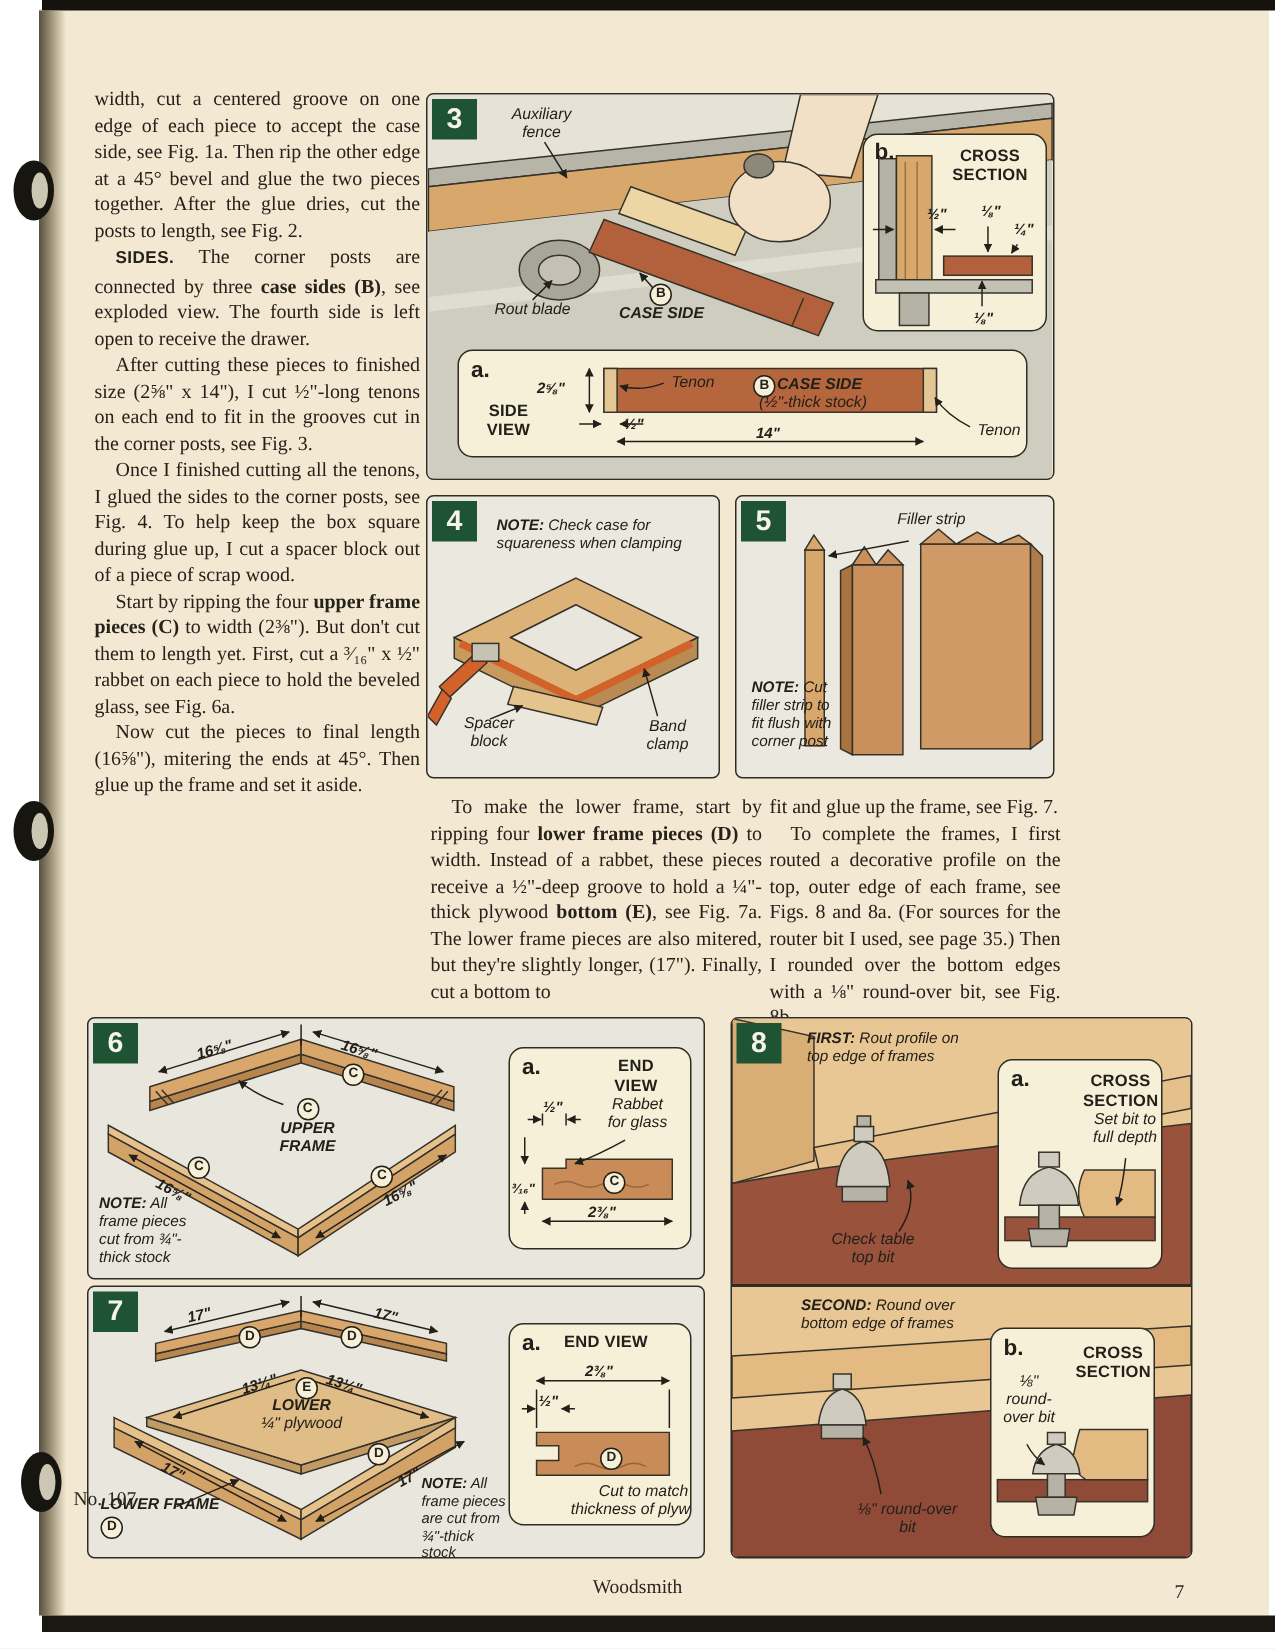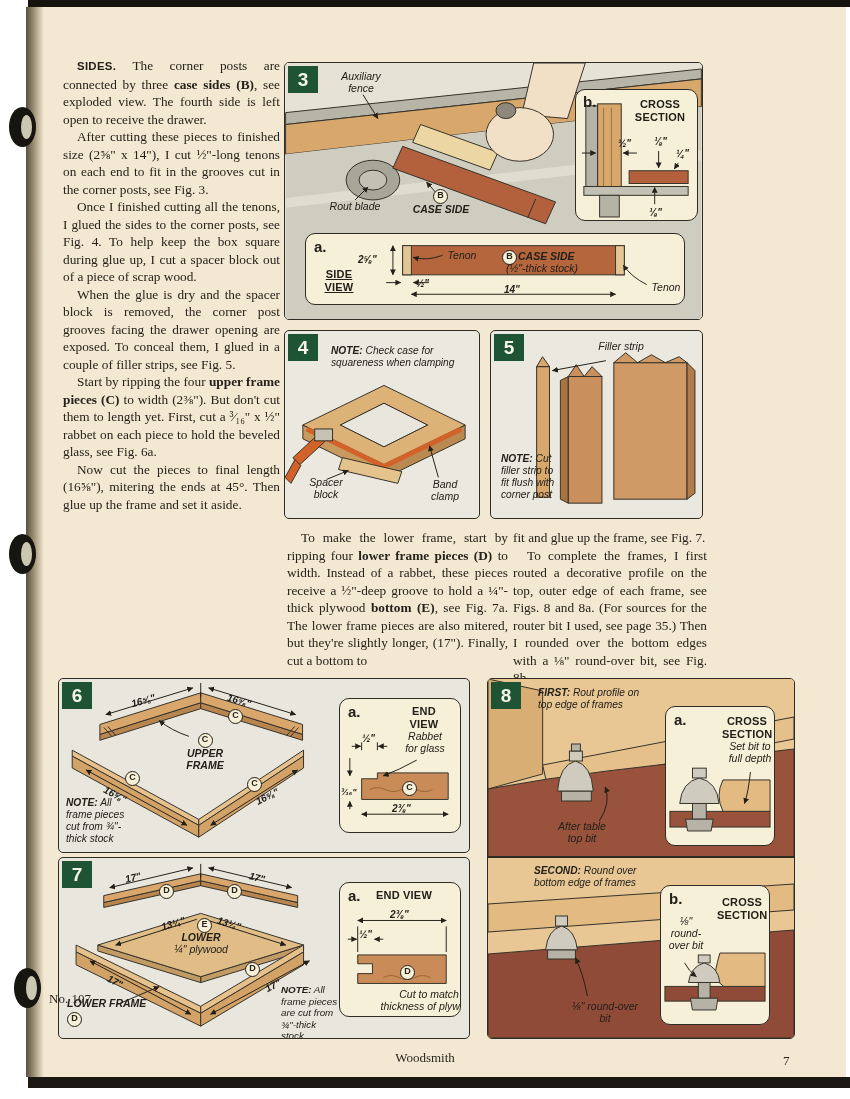--- a/index.html
+++ b/index.html
@@ -40,24 +40,24 @@
 
 <div class="page-bg"></div>
 <div class="edge-top"></div>
 <div class="edge-left"></div>
 <div class="edge-bottom"></div>
 <div class="hole" style="left:9px;top:107px;"></div>
 <div class="hole" style="left:9px;top:534px;"></div>
 <div class="hole" style="left:14px;top:968px;"></div>
 
 <div class="col" style="left:63px;top:57px;width:217px;">
+  <p class="noind"><span>width, cut a centered groove on one edge of each piece to accept the case side, see Fig. 1a. Then rip the other edge at a 45° bevel and glue the two pieces together. After the glue dries, cut the posts to length, see Fig. 2.</span></p>
   <p><span class="rb rsc">SIDES.</span><span> The corner posts are connected by three </span><span class="rb">case sides (B)</span><span>, see exploded view. The fourth side is left open to receive the drawer.</span></p>
   <p><span>After cutting these pieces to finished size (2⅝" x 14"), I cut ½"-long tenons on each end to fit in the grooves cut in the corner posts, see Fig. 3.</span></p>
   <p><span>Once I finished cutting all the tenons, I glued the sides to the corner posts, see Fig. 4. To help keep the box square during glue up, I cut a spacer block out of a piece of scrap wood.</span></p>
-  <p><span>When the glue is dry and the spacer block is removed, the corner post grooves facing the drawer opening are exposed. To conceal them, I glued in a couple of filler strips, see Fig. 5.</span></p>
   <p><span>Start by ripping the four </span><span class="rb">upper frame pieces (C)</span><span> to width (2⅜"). But don't cut them to length yet. First, cut a ³⁄₁₆" x ½" rabbet on each piece to hold the beveled glass, see Fig. 6a.</span></p>
   <p><span>Now cut the pieces to final length (16⅝"), mitering the ends at 45°. Then glue up the frame and set it aside.</span></p>
 </div>
 
 <div class="panel" style="left:284px;top:62px;width:419px;height:258px;">
   <div class="badge">3</div>
   <svg class="art" viewBox="0 0 419 258">
     <defs>
         <marker id="a3" markerWidth="7" markerHeight="7" refX="5.5" refY="3" orient="auto-start-reverse">
           <path d="M0,0L6,3L0,6Z" fill="#23201a"></path>
@@ -130,21 +130,21 @@
       <rect x="95" y="12" width="228" height="30" fill="#b5663d" stroke="#35322a"></rect>
       <rect x="95" y="12" width="9" height="30" fill="#e3c693" stroke="#35322a"></rect>
       <rect x="314" y="12" width="9" height="30" fill="#e3c693" stroke="#35322a"></rect>
       <line x1="85" y1="12" x2="85" y2="42" stroke="#23201a" marker-start="url(#a3a)" marker-end="url(#a3a)"></line>
       <line x1="78" y1="50" x2="93" y2="50" stroke="#23201a" marker-end="url(#a3a)"></line>
       <line x1="122" y1="50" x2="106" y2="50" stroke="#23201a" marker-end="url(#a3a)"></line>
       <line x1="104" y1="62" x2="314" y2="62" stroke="#23201a" marker-start="url(#a3a)" marker-end="url(#a3a)"></line>
       <path d="M136,22 Q120,28 106,24" fill="none" stroke="#23201a" marker-end="url(#a3a)"></path>
       <path d="M346,52 Q330,44 322,32" fill="none" stroke="#23201a" marker-end="url(#a3a)"></path>
     </svg>
-    <div class="title" style="left:6px;top:34px;width:54px;text-decoration:underline;">SIDE VIEW</div>
+    <div class="title" style="left:6px;top:34px;width:54px;">SIDE VIEW</div>
     <div class="dim" style="left:52px;top:20px;">2⅝"</div>
     <div class="lab" style="left:136px;top:16px;width:40px;">Tenon</div>
     <span class="circ circ-abs" style="left:196px;top:16px;">B</span>
     <div class="lab blab" style="left:212px;top:17px;width:70px;text-align:left;">CASE SIDE</div>
     <div class="lab" style="left:200px;top:29px;width:90px;text-align:left;">(½"-thick stock)</div>
     <div class="dim" style="left:110px;top:44px;">½"</div>
     <div class="dim" style="left:198px;top:50px;">14"</div>
     <div class="lab" style="left:340px;top:48px;width:40px;">Tenon</div>
   </div>
 </div>
@@ -357,21 +357,21 @@
     <polygon points="0,110 60,100 120,92 308,70 308,178 0,178" fill="#99523b" stroke="#35322a"></polygon>
     <g>
       <rect x="74" y="112" width="30" height="10" fill="#b6b3a6" stroke="#35322a"></rect>
       <path d="M70,112 Q72,86 88,82 Q104,86 106,112 Z" fill="#cfccbf" stroke="#35322a"></path>
       <rect x="82" y="72" width="13" height="10" fill="#cfccbf" stroke="#35322a"></rect>
       <rect x="84" y="65" width="9" height="7" fill="#b6b3a6" stroke="#35322a"></rect>
     </g>
     <path d="M112,142 Q124,124 118,108" fill="none" stroke="#23201a" marker-end="url(#a8)"></path>
   </svg>
   <div class="note tl" style="left:50px;top:8px;width:118px;"><span class="rb">FIRST:</span><span> Rout profile on top edge of frames</span></div>
-  <div class="lab" style="left:66px;top:142px;width:56px;">After table top bit</div>
+  <div class="lab" style="left:66px;top:142px;width:56px;">Check table top bit</div>
 
   <div class="inset" style="left:177px;top:27px;width:110px;height:140px;">
     <div class="letter" style="left:8px;top:4px;">a.</div>
     <svg class="art" viewBox="0 0 110 140">
       <defs>
           <marker id="a8a" markerWidth="7" markerHeight="7" refX="5.5" refY="3" orient="auto-start-reverse">
             <path d="M0,0L6,3L0,6Z" fill="#23201a"></path>
           </marker>
         </defs>
       <rect x="4" y="106" width="102" height="16" fill="#99523b" stroke="#35322a"></rect>

